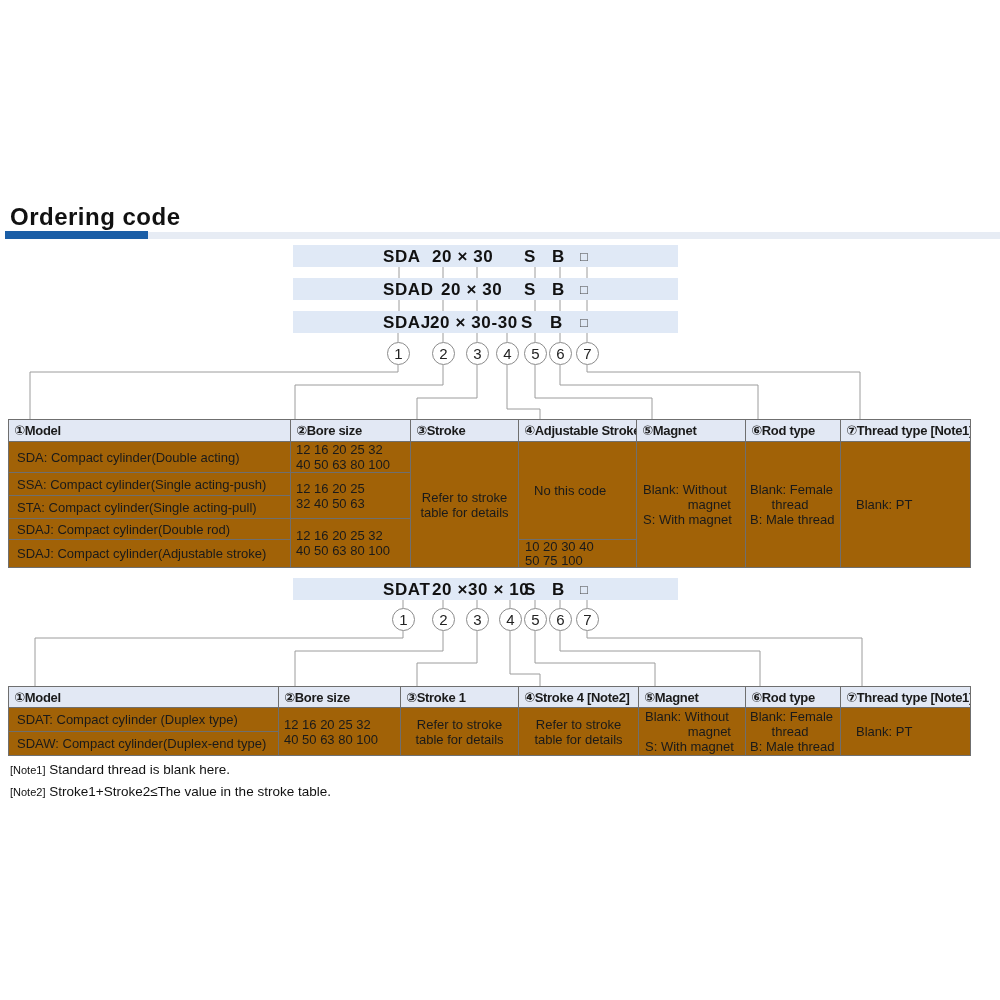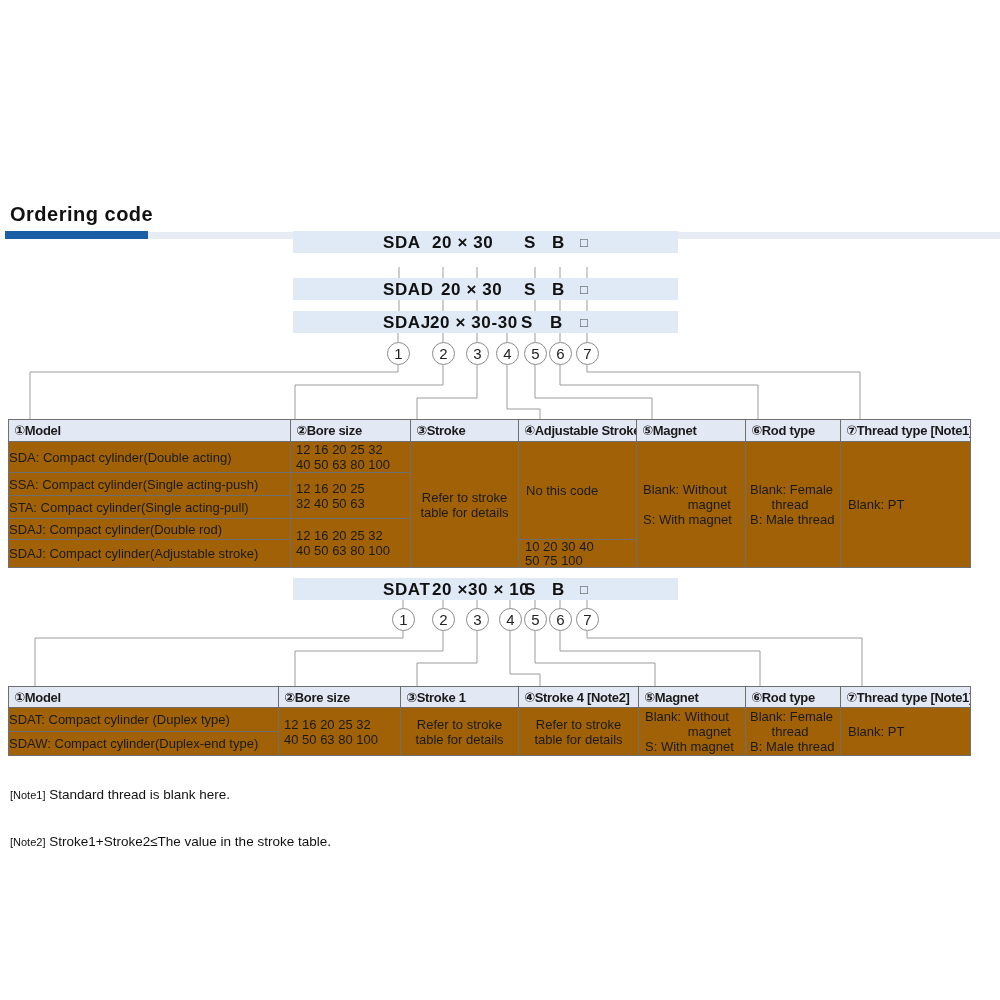--- a/index.html
+++ b/index.html
@@ -1,21 +1,21 @@
 <!DOCTYPE html>
 <html><head>
 <meta charset="utf-8">
 <style>
   * { margin:0; padding:0; box-sizing:border-box; }
   html,body { width:1000px; height:1000px; background:#ffffff;
     font-family:"Liberation Sans","DejaVu Sans",sans-serif; color:#1a1a1a; }
   #canvas { position:relative; width:1000px; height:1000px; overflow:hidden; background:#fff; }
 
   
-  .title { position:absolute; left:10px; top:203px; font-size:20px; font-weight:bold;
+  .title { position:absolute; left:10px; top:203px; font-size:24px; font-weight:bold;
     letter-spacing:0.5px; color:#111; }
   .rule-dark { position:absolute; left:5px; top:231px; width:143px; height:8px; background:#1b5ea6; }
   .rule-light { position:absolute; left:148px; top:232px; width:852px; height:7px; background:#e7ecf4; }
 
   
   svg.wires { position:absolute; left:0; top:0; z-index:1; }
 
   
   .codebar { position:absolute; left:293px; width:385px; height:22px; background:#e0e9f6; z-index:2; }
   .codebar span { position:absolute; top:2px; font-size:17px; font-weight:bold; letter-spacing:0.6px;
@@ -26,33 +26,33 @@
   .numcircle { position:absolute; width:23px; height:23px; border:1px solid #8b8b8b; border-radius:50%;
     background:#fff; z-index:2; text-align:center; line-height:21px; font-size:15px; color:#222; }
 
   
   table.spec { position:absolute; left:8px; width:962px; border-collapse:collapse; table-layout:fixed;
     background:#a16207; z-index:2; }
   table.spec th, table.spec td { border:1px solid #6f6f6f; font-size:13px; color:#1a1a1a;
     overflow:hidden; vertical-align:middle; }
   table.spec th { background:#e2e8f4; font-weight:bold; text-align:left; padding:2px 1px 2px 5px;
     letter-spacing:-0.3px; white-space:nowrap; font-size:13px; }
-  td.model { white-space:nowrap; }
+  td.model { padding-left:8px; white-space:nowrap; }
   td.bore { padding-left:5px; line-height:14px; white-space:nowrap; }
   td.center { text-align:center; line-height:15px; }
-  td.plain { padding-left:7px; }
+  td.plain { padding-left:15px; }
   .mline { display:block; line-height:15px; white-space:nowrap; }
   .ml-left { text-align:left; padding-left:6px; }
   .ml-right { text-align:right; padding-right:14px; }
   .ml-right-sm { text-align:center; padding-right:6px; }
   td.vals { padding-left:6px; line-height:13.5px; white-space:nowrap; }
 
   
   .notes { position:absolute; left:10px; top:759px; z-index:2; }
-  .note-line { line-height:21px; font-size:13.5px; color:#111;margin-top:25px; }
+  .note-line { line-height:21px; font-size:13.5px; color:#111; }
   .note-label { font-size:11px; }
 </style>
 </head>
 <body>
 
 <div id="canvas">
 
   <div class="title">Ordering code</div>
   <div class="rule-dark"></div>
   <div class="rule-light"></div>
@@ -79,21 +79,21 @@
       <path d="M403,631 V638 H35 V686"></path>
       <path d="M443,631 V651 H295 V686"></path>
       <path d="M477,631 V663 H417 V686"></path>
       <path d="M510,631 V674 H540 V686"></path>
       <path d="M535,631 V663 H655 V686"></path>
       <path d="M560,631 V651 H760 V686"></path>
       <path d="M587,631 V638 H862 V686"></path>
     </g>
   </svg>
 
-  <div class="codebar" style="top:231px">
+  <div class="codebar" style="top:245px">
     <span style="left:90px">SDA</span>
     <span style="left:139px">20 × 30</span>
     <span style="left:231px">S</span>
     <span style="left:259px">B</span>
     <span style="left:287px" class="sq">□</span>
   </div>
   <div class="codebar" style="top:278px">
     <span style="left:90px">SDAD</span>
     <span style="left:148px">20 × 30</span>
     <span style="left:231px">S</span>

